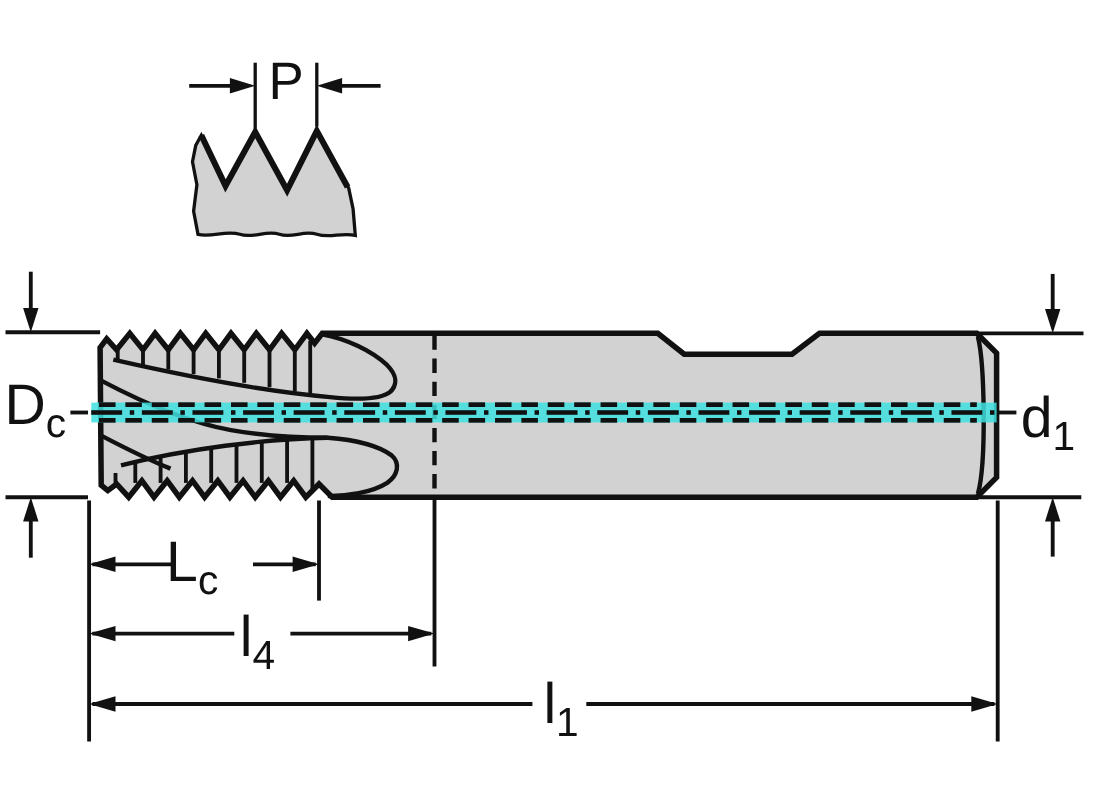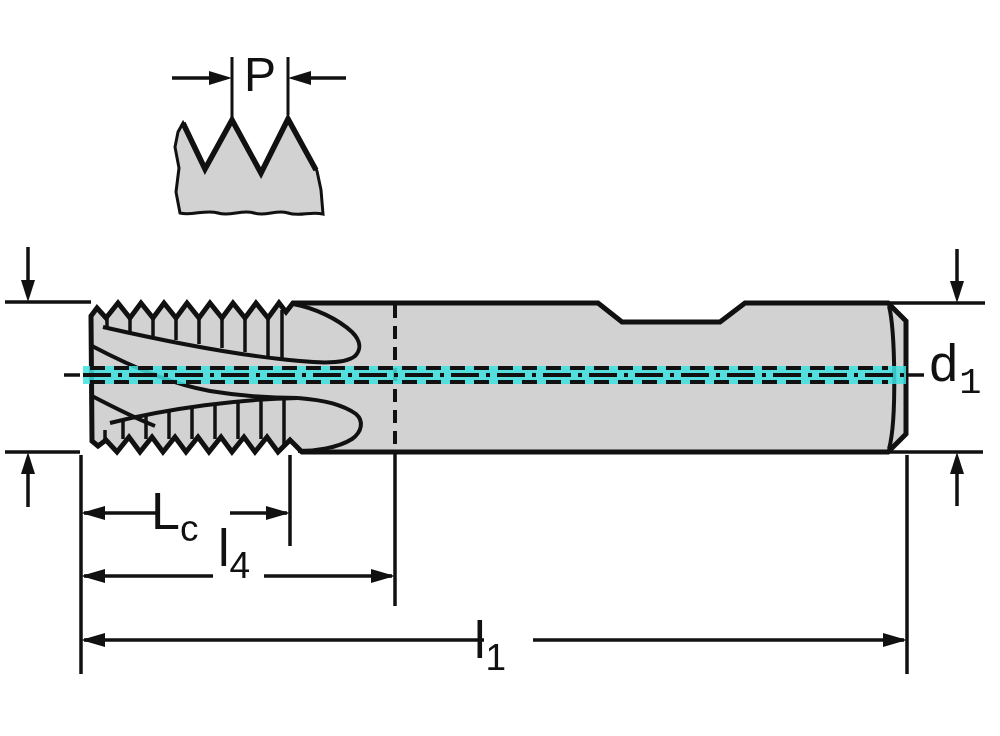--- a/index.html
+++ b/index.html
@@ -151,30 +151,33 @@
       <line x1="90" y1="368" x2="888" y2="368" stroke-dasharray="15 9"></line>
       <line x1="90" y1="382" x2="888" y2="382" stroke-dasharray="15 9"></line>
       <line x1="83" y1="375" x2="906" y2="375" stroke-dasharray="28 7 4 7"></line>
     </g>
   </svg>
 
   <div class="dim-label lbl-p" style="left:244px;top:51px;">
     <span class="main">P</span>
   </div>
 
+  <div class="dim-label" style="left:4px;top:342px;">
+    <span class="main">D</span><span class="sub">c</span>
+  </div>
 
-  <div class="dim-label" style="left:928px;top:342px;font-family:Liberation Mono, monospace;">
+  <div class="dim-label" style="left:928px;top:354px;">
     <span class="main">d</span><span class="sub">1</span>
   </div>
 
   <div class="dim-label" style="left:151px;top:485px;">
     <span class="main">L</span><span class="sub">c</span>
   </div>
 
-  <div class="dim-label" style="left:218px;top:522px;">
+  <div class="dim-label" style="left:218px;top:553px;">
     <span class="main">l</span><span class="sub">4</span>
   </div>
 
-  <div class="dim-label" style="left:474px;top:614px;">
+  <div class="dim-label" style="left:494px;top:614px;">
     <span class="main">l</span><span class="sub">1</span>
   </div>
 
 </div>
 
 </body></html>

